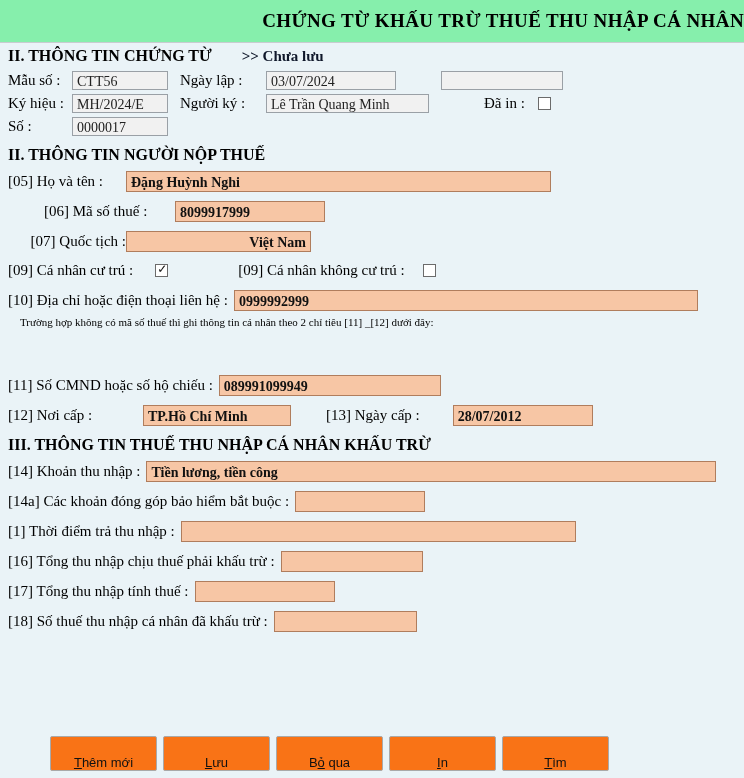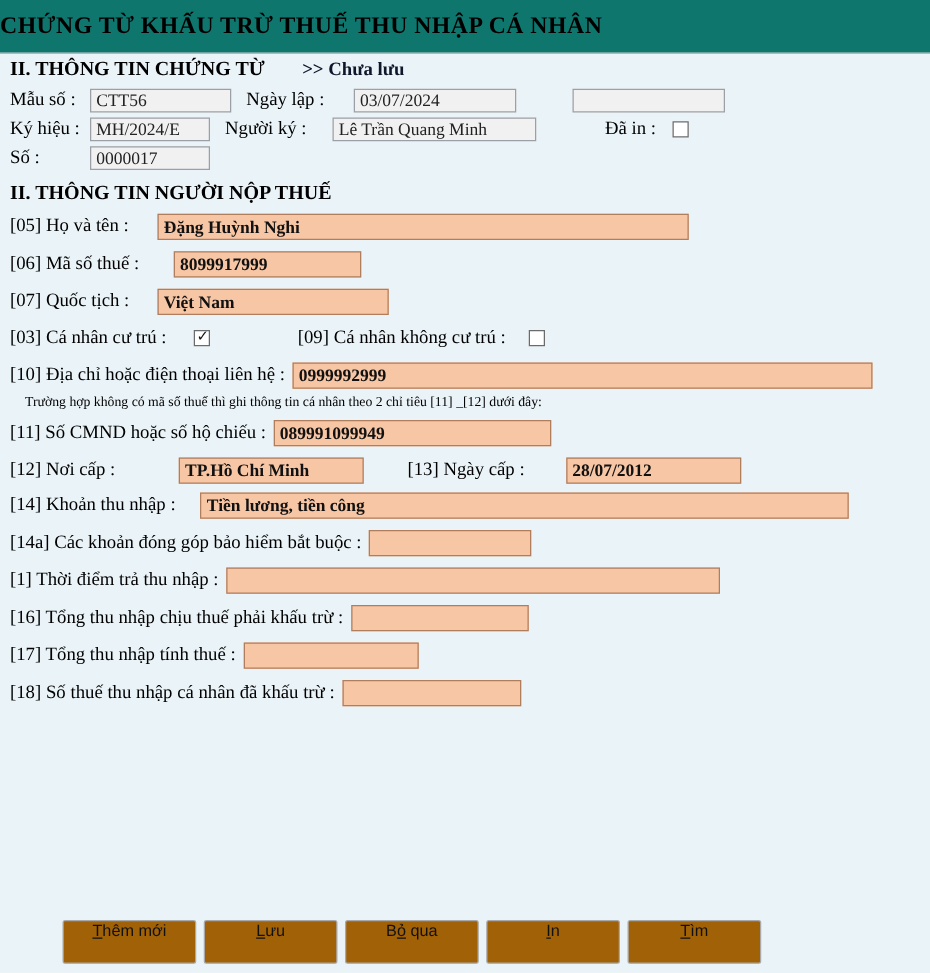--- a/index.html
+++ b/index.html
@@ -18,25 +18,25 @@
   }
   .page {
     width: 744px;
     height: 778px;
     position: relative;
     background: #eaf3f7;
   }
   
   .title-bar {
     height: 42px;
-    background: #0f766e;
+    background: #86efac;
     border-bottom: 1px solid #c8ccd0;
     display: flex;
     align-items: center;
-    justify-content: flex-start;
+    justify-content: flex-end;
   }
   .title-bar .title {
     font-family: "Liberation Serif", serif;
     font-weight: bold;
     font-size: 19px;
     letter-spacing: 0.4px;
     color: #000;
   }
   
   .section {
@@ -115,28 +115,28 @@
   .buttons {
     position: absolute;
     left: 50px;
     top: 736px;
     display: flex;
     gap: 6px;
   }
   .btn {
     width: 105px;
     height: 33px;
-    background: #a16207;
+    background: #f97316;
     border: 1px solid #a9a9a9;
     border-radius: 2px;
     font-family: "Liberation Sans", sans-serif;
     font-size: 13px;
     color: #111;
     display: flex;
-    align-items: flex-start;
+    align-items: flex-end;
     justify-content: center;
     cursor: default;
   }
   .btn .u { text-decoration: underline; }
 </style>
 </head>
 <body>
 
 <div class="page">
 
@@ -144,21 +144,21 @@
     <div class="title">CHỨNG TỪ KHẤU TRỪ THUẾ THU NHẬP CÁ NHÂN</div>
   </div>
 
   <div class="section">
     <span>II. THÔNG TIN CHỨNG TỪ</span>
     <span class="note">&gt;&gt; Chưa lưu</span>
   </div>
 
   <div class="row" style="padding-top:4px;">
     <span class="lbl" style="width:64px;">Mẫu số :</span>
-    <span class="field gray" style="width:113px;">CTT56</span>
+    <span class="field gray" style="width:96px;">CTT56</span>
     <span class="lbl" style="margin-left:12px;width:86px;">Ngày lập :</span>
     <span class="field gray" style="width:130px;">03/07/2024</span>
     <span class="field plain-white" style="width:122px;margin-left:45px;"></span>
   </div>
 
   <div class="row">
     <span class="lbl" style="width:64px;">Ký hiệu :</span>
     <span class="field gray" style="width:96px;">MH/2024/E</span>
     <span class="lbl" style="margin-left:12px;width:86px;">Người ký :</span>
     <span class="field gray" style="width:163px;">Lê Trần Quang Minh</span>
@@ -174,59 +174,62 @@
   <div class="section" style="padding-top:8px;">
     <span>II. THÔNG TIN NGƯỜI NỘP THUẾ</span>
   </div>
 
   <div class="row" style="padding-top:5px;">
     <span class="lbl" style="width:118px;">[05] Họ và tên :</span>
     <span class="field peach" style="width:425px;">Đặng Huỳnh Nghi</span>
   </div>
 
   <div class="row" style="padding-top:7px;">
-    <span class="lbl" style="width:131px;">[06] Mã số thuế :</span>
+    <span class="lbl" style="width:131px;margin-left:36px;">[06] Mã số thuế :</span>
     <span class="field peach" style="width:150px;">8099917999</span>
   </div>
 
-  <div class="row" style="padding-top:7px;">
+  <div class="row" style="padding-top:7px;text-align:right;">
     <span class="lbl" style="width:118px;">[07] Quốc tịch :</span>
     <span class="field peach" style="width:185px;">Việt Nam</span>
   </div>
 
   <div class="row" style="padding-top:8px;">
-    <span class="lbl">[03] Cá nhân cư trú :</span>
+    <span class="lbl">[09] Cá nhân cư trú :</span>
     <span class="chk checked" style="margin-left:22px;"></span>
     <span class="lbl" style="margin-left:70px;">[09] Cá nhân không cư trú :</span>
     <span class="chk" style="margin-left:18px;"></span>
   </div>
 
   <div class="row" style="padding-top:9px;">
     <span class="lbl">[10] Địa chỉ hoặc điện thoại liên hệ :</span>
     <span class="field peach" style="width:464px;margin-left:6px;">0999992999</span>
   </div>
 
   <div class="note-line">Trường hợp không có mã số thuế thì ghi thông tin cá nhân theo 2 chỉ tiêu [11] _[12] dưới đây:</div>
 
-  <div class="row" style="padding-top:5px;">
+  <div class="row" style="padding-top:5px;margin-top:39px;">
     <span class="lbl">[11] Số CMND hoặc số hộ chiếu :</span>
     <span class="field peach" style="width:222px;margin-left:6px;">089991099949</span>
   </div>
 
   <div class="row" style="padding-top:7px;gap:25px;">
     <span class="lbl" style="width:110px;">[12] Nơi cấp :</span>
     <span class="field peach" style="width:148px;">TP.Hồ Chí Minh</span>
     <span class="lbl" style="margin-left:10px;">[13] Ngày cấp :</span>
     <span class="field peach" style="width:140px;margin-left:8px;">28/07/2012</span>
   </div>
 
+  <div class="section" style="padding-top:8px;">
+    <span>III. THÔNG TIN THUẾ THU NHẬP CÁ NHÂN KHẤU TRỪ</span>
+  </div>
 
   <div class="row" style="padding-top:5px;">
     <span class="lbl">[14] Khoản thu nhập :</span>
-    <span class="field peach" style="width:519px;margin-left:20px;">Tiền lương, tiền công</span>
+    <span class="field peach" style="width:570px;margin-left:6px;">Tiền lương, tiền công</span>
   </div>
 
   <div class="row" style="padding-top:7px;">
     <span class="lbl">[14a] Các khoản đóng góp bảo hiểm bắt buộc :</span>
     <span class="field peach" style="width:130px;margin-left:6px;"></span>
   </div>
 
   <div class="row" style="padding-top:7px;">
     <span class="lbl">[1] Thời điểm trả thu nhập :</span>
     <span class="field peach" style="width:395px;margin-left:6px;"></span>

